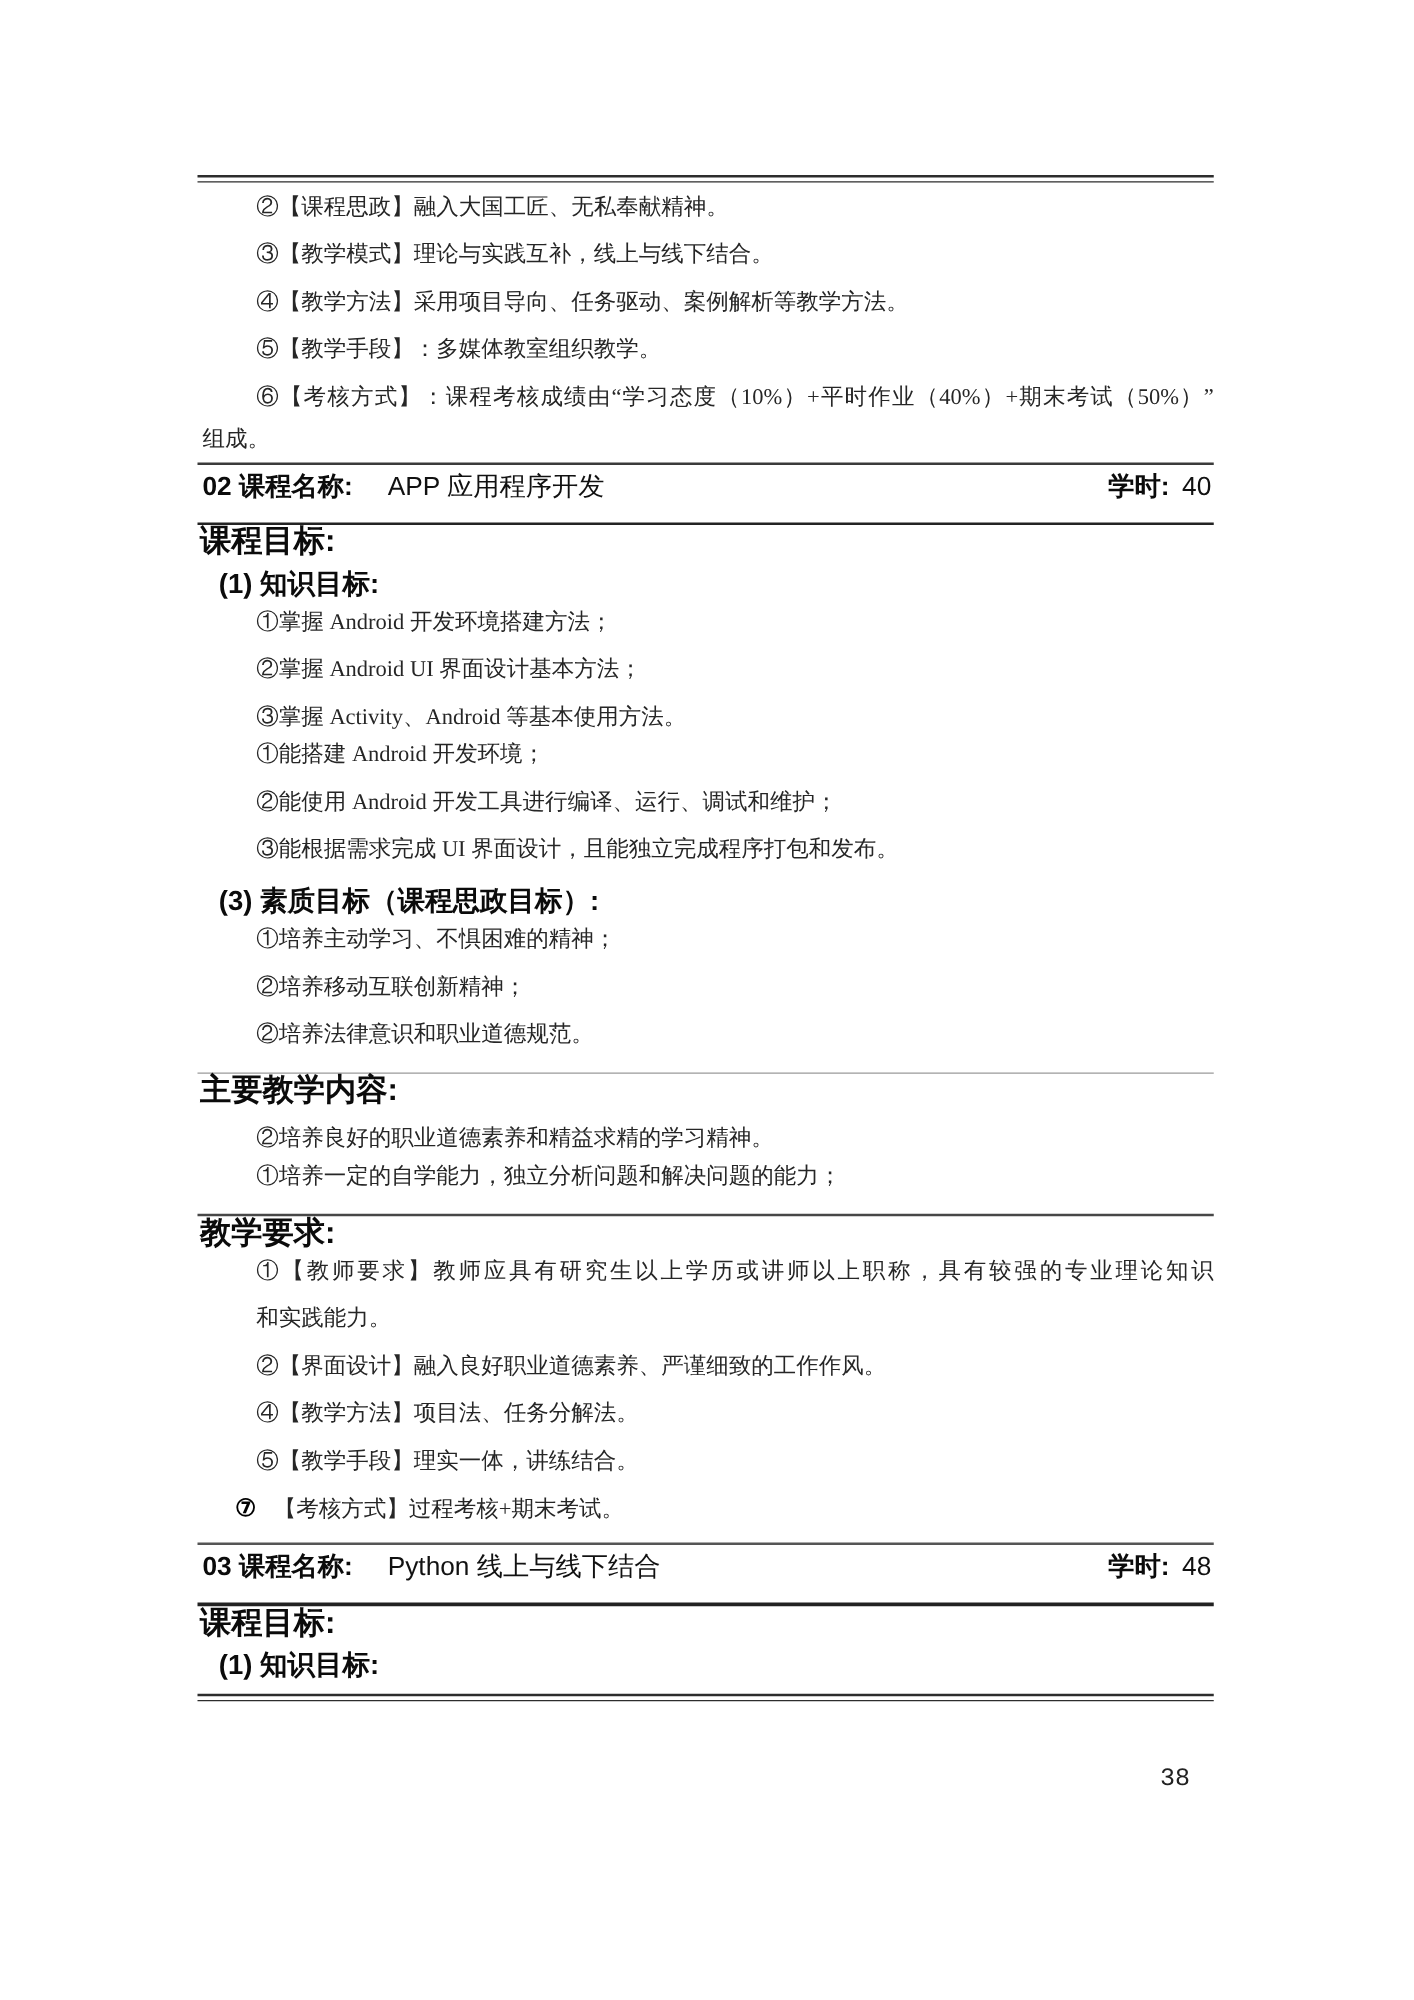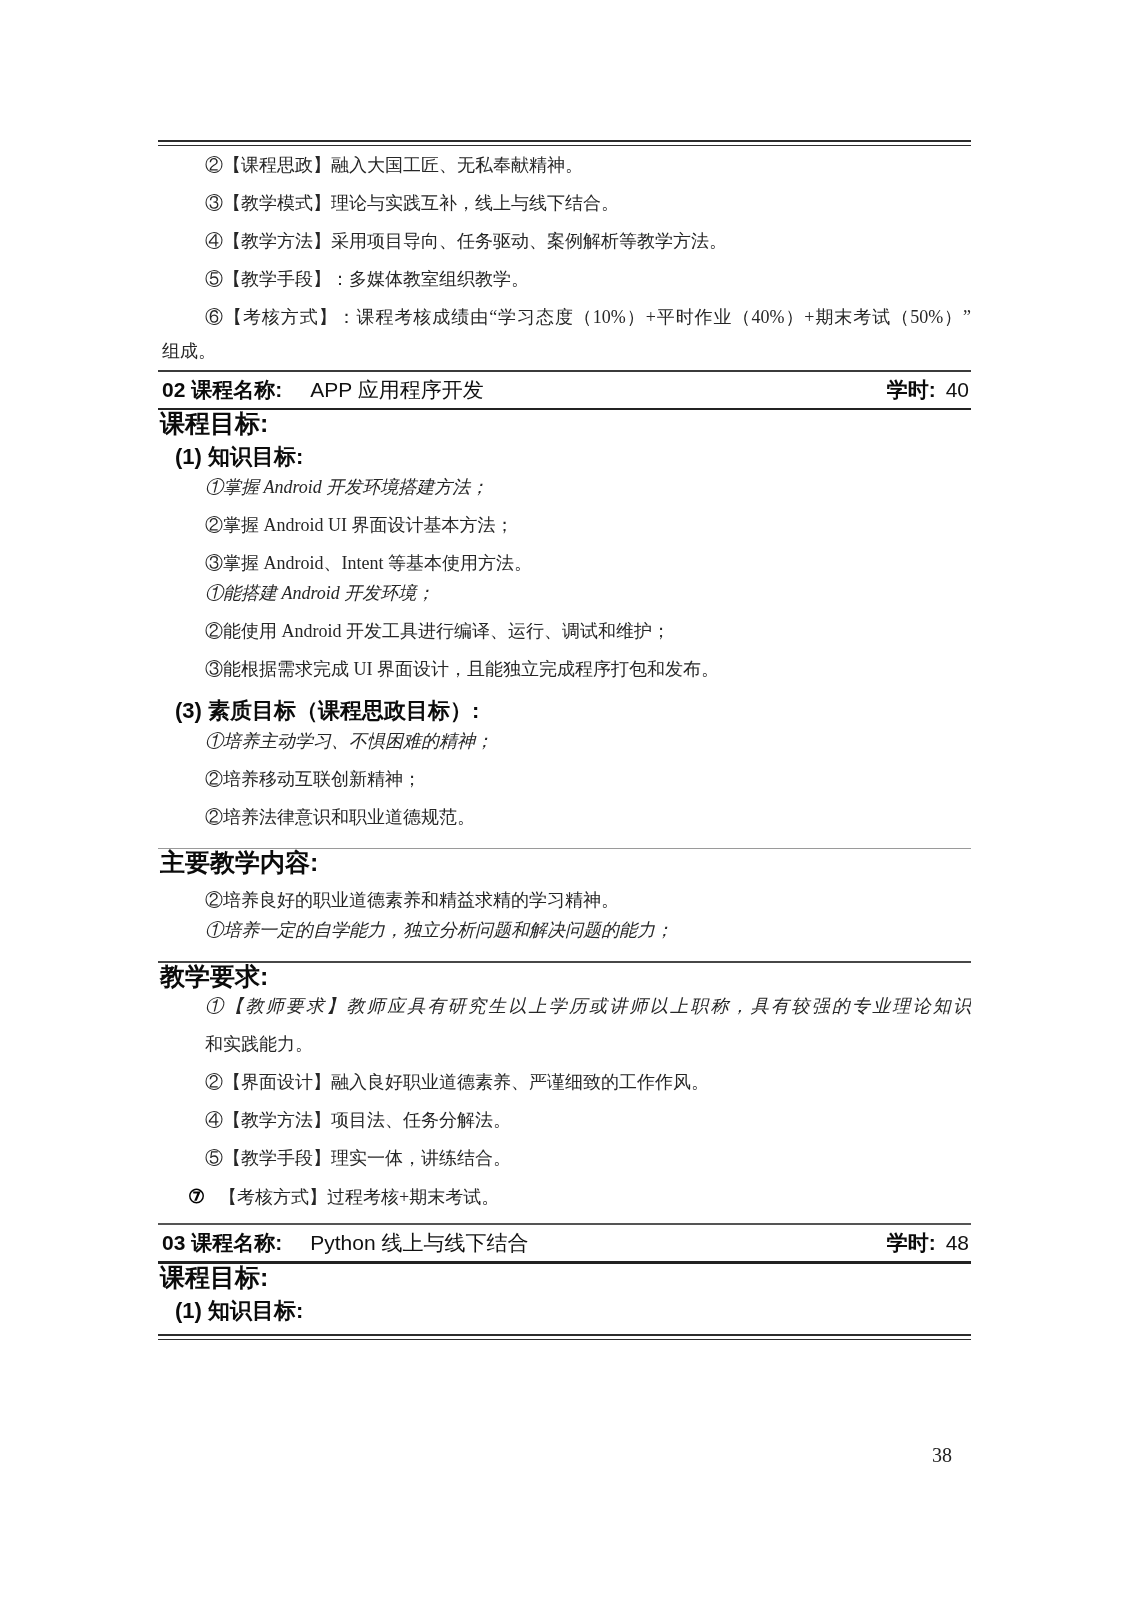--- a/index.html
+++ b/index.html
@@ -21,21 +21,21 @@
   .rule-double-top   { height: 6px; border-top: 2px solid #2d2d2d; border-bottom: 1.5px solid #2d2d2d; }
   .rule-double-bottom{ height: 6px; border-top: 2px solid #2d2d2d; border-bottom: 1.5px solid #2d2d2d; margin-top: 12px; }
   .rule-gray { border-top: 1.5px solid #9a9a9a; margin-top: 20px; }
   .rule-dark { border-top: 2px solid #474747;  margin-top: 20px; }
 
   
   .course-row {
     display: flex; align-items: center;
     border-top: 2px solid #3b3b3b;
     border-bottom: 2.5px solid #232323;
-    padding: 6px 2px 6px 4px;
+    padding: 6px 2px 16px 4px;
     margin-top: 8px;
     font-family: "Liberation Sans", "DejaVu Sans", sans-serif;
     font-size: 21px; line-height: 24px;
   }
   .course-row.second { margin-top: 14px; border-top: 2.5px solid #555; border-bottom: 3px solid #222; }
   .course-row .num-label { font-weight: 700; color: #0b0b0b; }
   .course-row .course-name { font-weight: 400; color: #111; margin-left: 28px; }
   .course-row .spacer { flex: 1; }
   .course-row .hours-label { font-weight: 700; color: #0b0b0b; }
   .course-row .hours-value { font-weight: 400; color: #111; margin-left: 10px; }
@@ -54,41 +54,41 @@
   .h-sub.gap { margin-top: 20px; }
 
   
   .line {
     font-size: 18px; line-height: 22px;
     margin-top: 16px; margin-left: 47px;
     color: #262626;
     white-space: nowrap;
   }
   .line.first { margin-top: 8px; }
-  .line.tight { margin-top: 8px; font-style: italic; }
+  .line.tight { margin-top: 8px; }
   .line.noindent { margin-left: 4px; margin-top: 12px; }
   .line.stretch {
     white-space: normal;
     text-align: justify;
     -webkit-text-align-last: justify;
     text-align-last: justify;
     overflow: hidden; max-height: 22px;
   }
   .assessment-row {
     display: flex; align-items: baseline;
     margin-top: 16px; margin-left: 30px;
     font-size: 18px; line-height: 24px; color: #262626;
     white-space: nowrap;
   }
   .assessment-row .circ-num { font-weight: 700; font-size: 19px; color: #000; margin-right: 14px; }
 
   .page-number {
-    position: absolute; top: 1444px; right: 179px;
+    position: absolute; top: 1413px; right: 179px;
     font-size: 20px; line-height: 22px; color: #222;
-    font-family: Liberation Serif, serif;
+    font-family: Liberation Mono, monospace;
   }
 </style>
 </head>
 <body>
 
 <div class="content">
 
   <div class="rule-double-top"></div>
 
   <p class="line first">②【课程思政】融入大国工匠、无私奉献精神。</p>
@@ -104,21 +104,21 @@
     <span class="spacer"></span>
     <span class="hours-label">学时:</span>
     <span class="hours-value">40</span>
   </div>
 
   <div class="h-sec">课程目标:</div>
 
   <div class="h-sub">(1) 知识目标:</div>
   <p class="line tight">①掌握 Android 开发环境搭建方法；</p>
   <p class="line">②掌握 Android UI 界面设计基本方法；</p>
-  <p class="line">③掌握 Android、Intent 等基本使用方法。</p>
+  <p class="line">③掌握 Activity、Android 等基本使用方法。</p>
 
   <p class="line tight">①能搭建 Android 开发环境；</p>
   <p class="line">②能使用 Android 开发工具进行编译、运行、调试和维护；</p>
   <p class="line">③能根据需求完成 UI 界面设计，且能独立完成程序打包和发布。</p>
 
   <div class="h-sub gap">(3) 素质目标（课程思政目标）:</div>
   <p class="line tight">①培养主动学习、不惧困难的精神；</p>
   <p class="line">②培养移动互联创新精神；</p>
   <p class="line">②培养法律意识和职业道德规范。</p>
 

